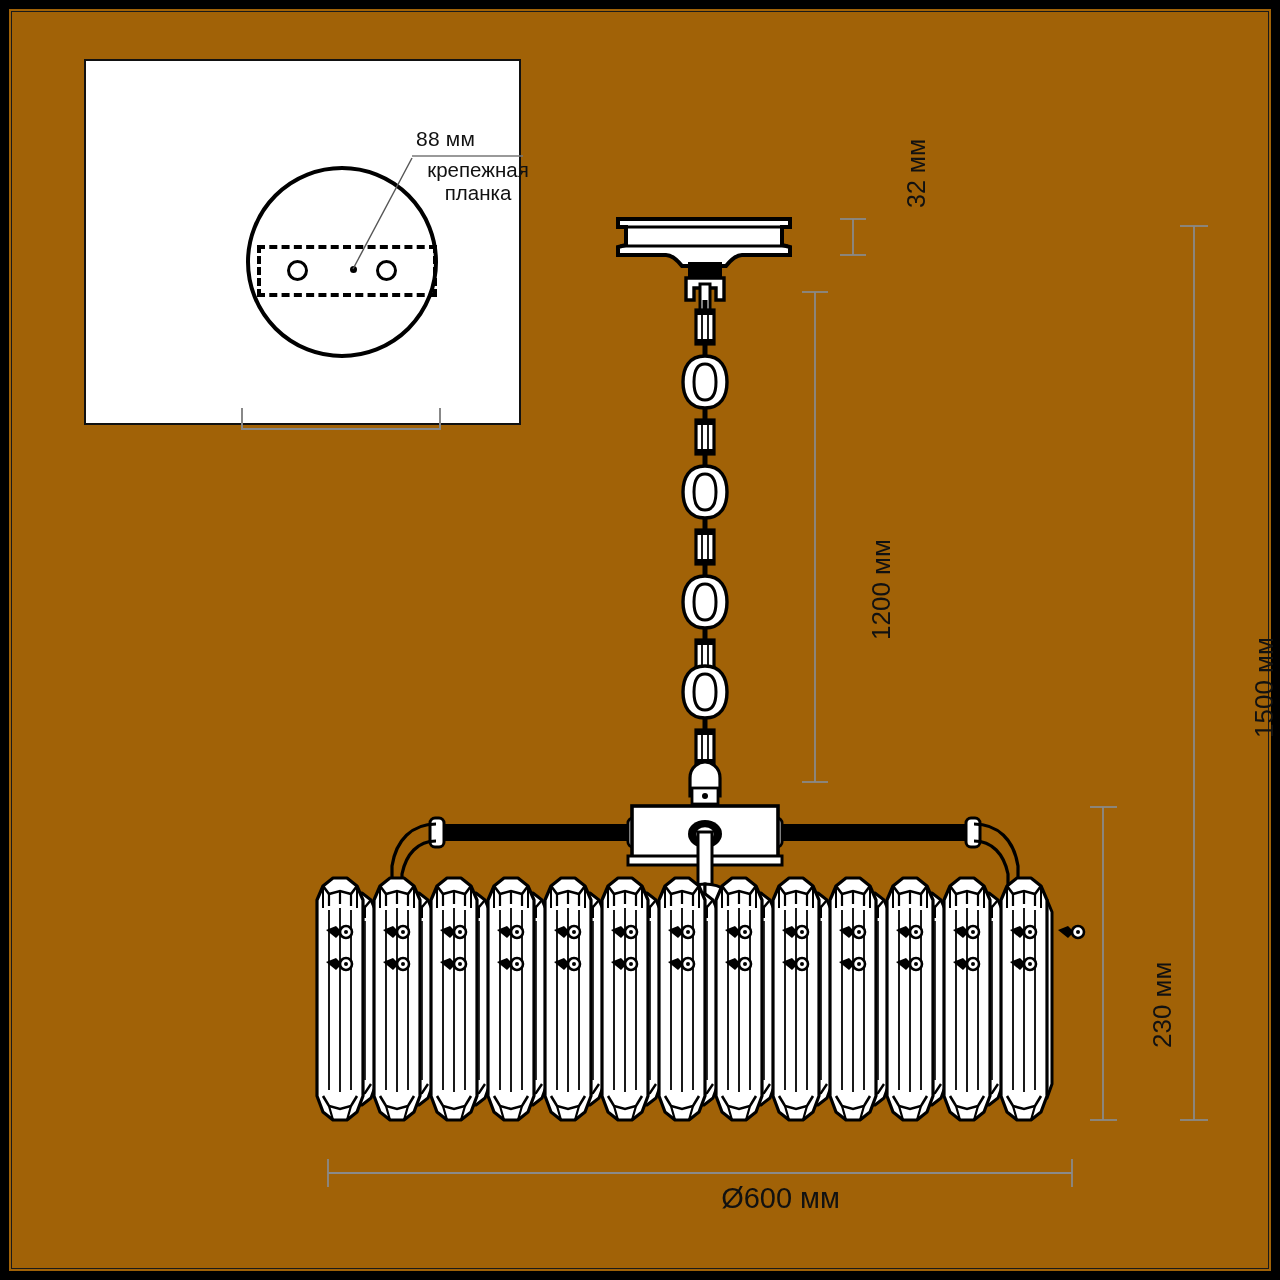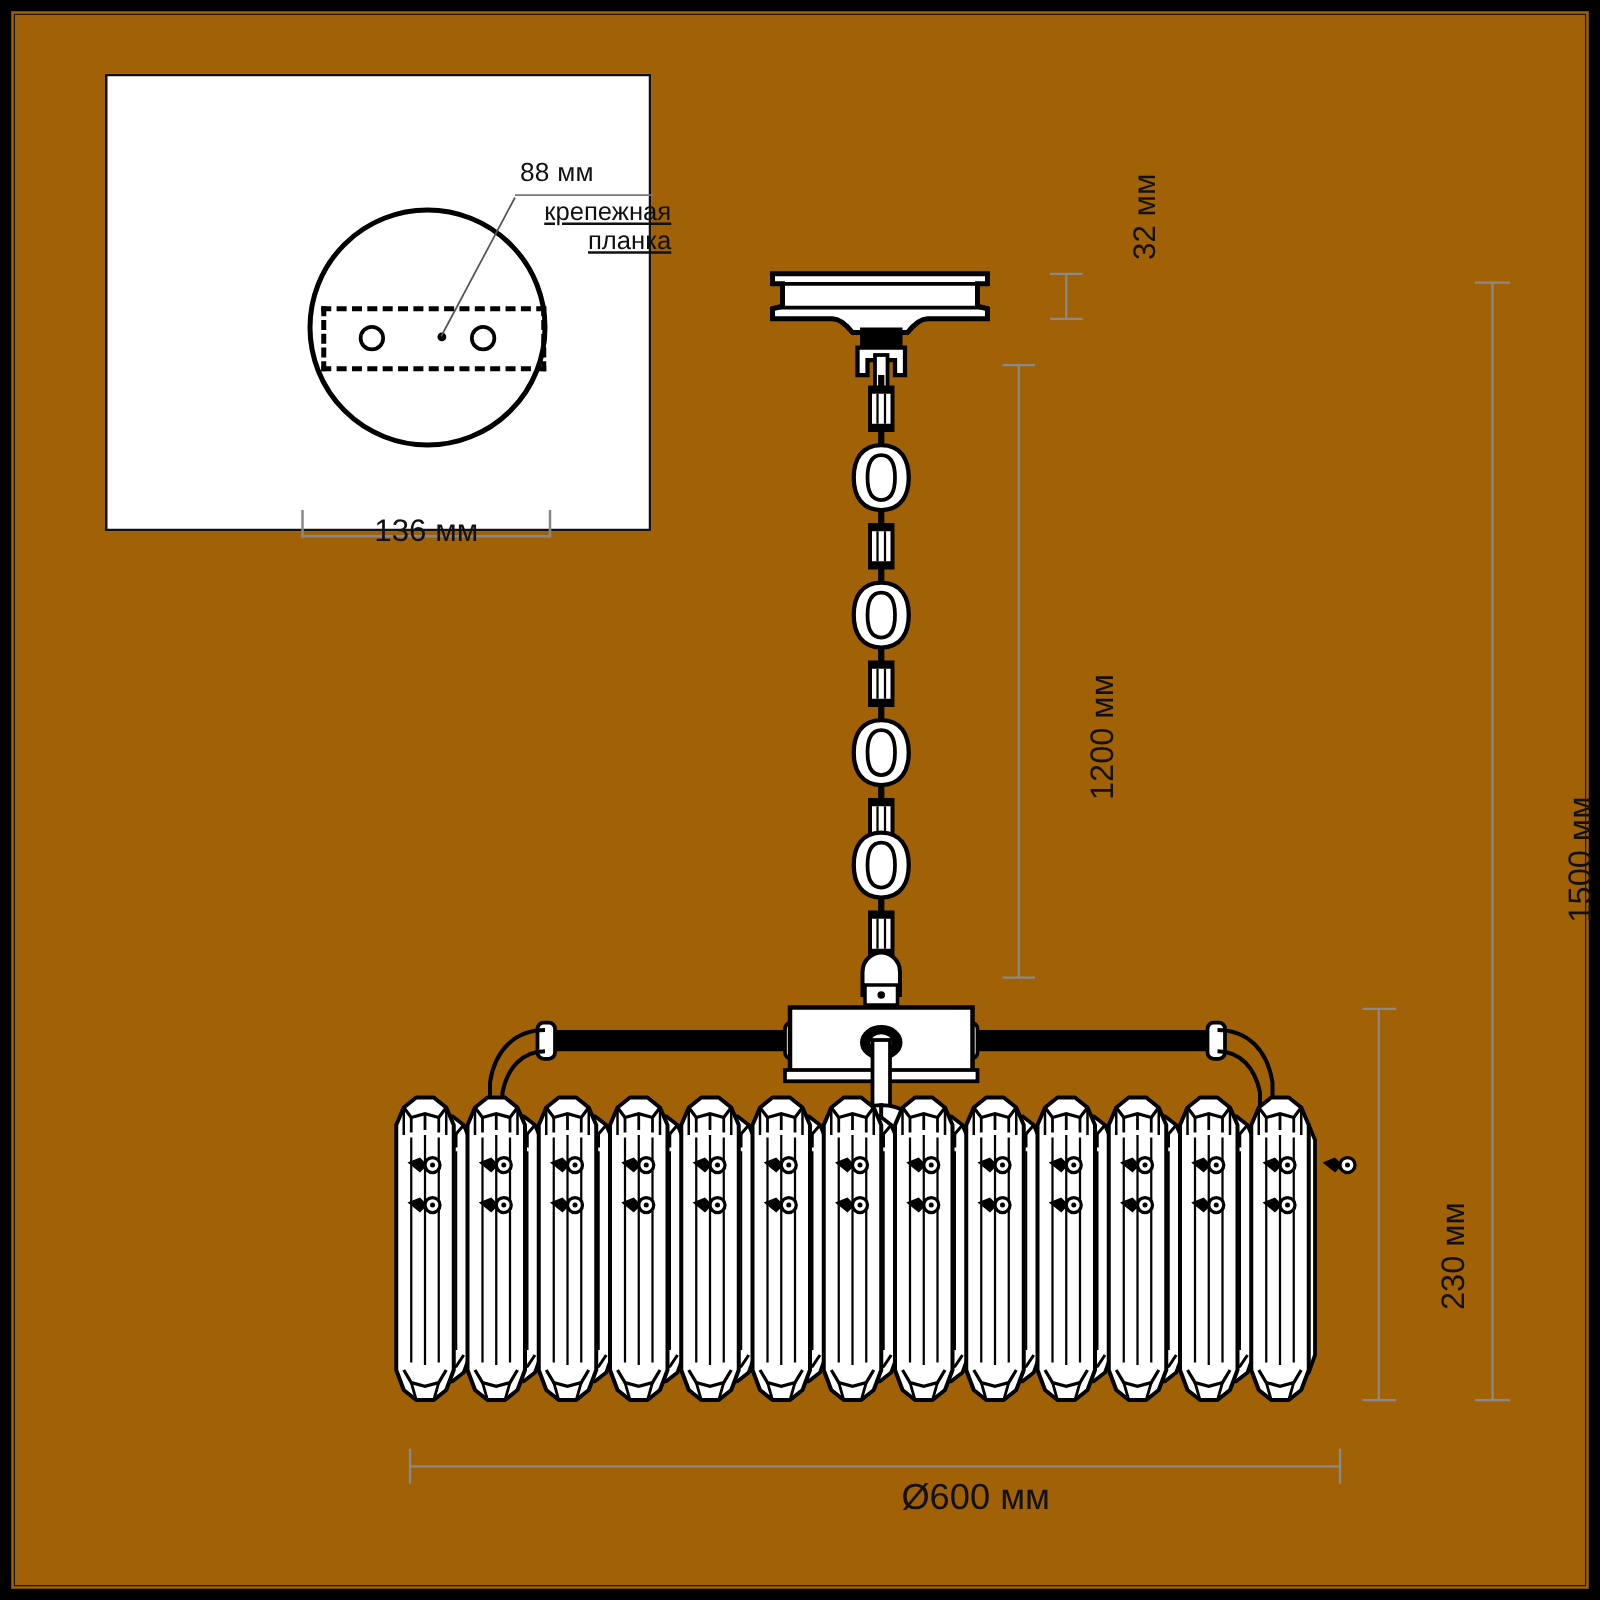--- a/index.html
+++ b/index.html
@@ -16,21 +16,21 @@
   .inset-circle{position:absolute;left:160px;top:105px;width:192px;height:192px;border:4.5px solid #000;border-radius:50%;background:#fff;box-sizing:border-box;}
   .bracket{position:absolute;left:171px;top:184px;width:180px;height:52px;box-sizing:border-box;border:4px dashed #000;background:transparent;}
   .screwhole{position:absolute;width:21px;height:21px;border:3px solid #000;border-radius:50%;box-sizing:border-box;background:#fff;}
   .screwhole.left{left:201px;top:199px;}
   .screwhole.right{left:290px;top:199px;}
   .bracket-dot{position:absolute;left:264px;top:205px;width:7px;height:7px;background:#000;border-radius:50%;}
 
   .leader-svg{position:absolute;left:0;top:0;width:437px;height:366px;pointer-events:none;}
 
   .lbl-88{position:absolute;left:330px;top:66px;font-size:21px;color:#111;white-space:nowrap;letter-spacing:.2px;}
-  .lbl-bracket{position:absolute;left:333px;top:98px;font-size:20.5px;color:#111;line-height:1.12;text-align:right;width:118px;text-decoration:underline;}
+  .lbl-bracket{position:absolute;left:333px;top:98px;font-size:20.5px;color:#111;line-height:1.12;text-align:center;width:118px;}
 
   .dim136-line{position:absolute;left:155px;top:367px;width:200px;height:1.6px;background:#888;}
   .dim136-tickL{position:absolute;left:155px;top:347px;width:1.6px;height:22px;background:#888;}
   .dim136-tickR{position:absolute;left:353px;top:347px;width:1.6px;height:22px;background:#888;}
   .lbl-136{position:absolute;left:120px;top:350px;width:270px;text-align:center;font-size:25px;color:#111;}
 
   
   .main-svg{position:absolute;left:0;top:0;width:1280px;height:1280px;}
 
   
@@ -63,21 +63,20 @@
 
       <line x1="326" y1="95" x2="437" y2="95" stroke="#777" stroke-width="1.4"></line>
     </svg>
 
     <div class="lbl-88">88 мм</div>
     <div class="lbl-bracket">крепежная планка</div>
 
     <div class="dim136-line"></div>
     <div class="dim136-tickL"></div>
     <div class="dim136-tickR"></div>
-    <div class="lbl-136">136 мм</div>
   </div>
 
   <svg class="main-svg" viewBox="0 0 1280 1280">
     <defs>
       <g id="crystal-front">
 
         <path d="M0 0 L0 196 L6 212 L16 220 L30 220 L40 212 L46 196 L46 0 L40 -14 L30 -22 L16 -22 L6 -14 Z" fill="#fff" stroke="#000" stroke-width="3.2" stroke-linejoin="round"></path>
         <path d="M6 -14 L12 -6 L23 -9 L34 -6 L40 -14" fill="none" stroke="#000" stroke-width="2.6"></path>
         <path d="M12 -6 L12 6 M23 -9 L23 4 M34 -6 L34 6" fill="none" stroke="#000" stroke-width="2.2"></path>
         <path d="M6 -14 L6 8 M40 -14 L40 8" fill="none" stroke="#000" stroke-width="2"></path>

